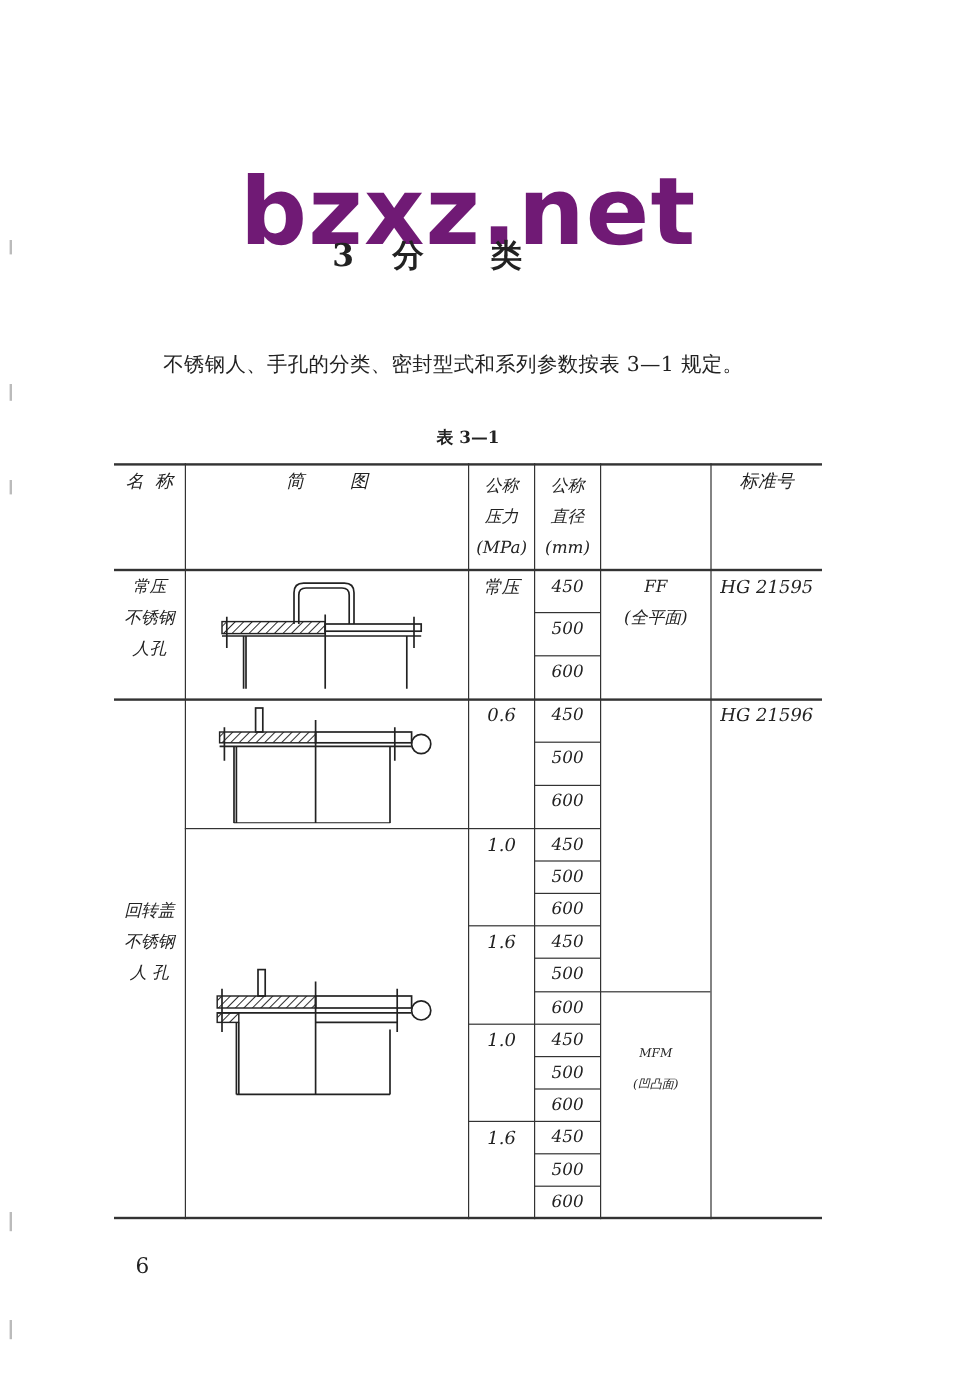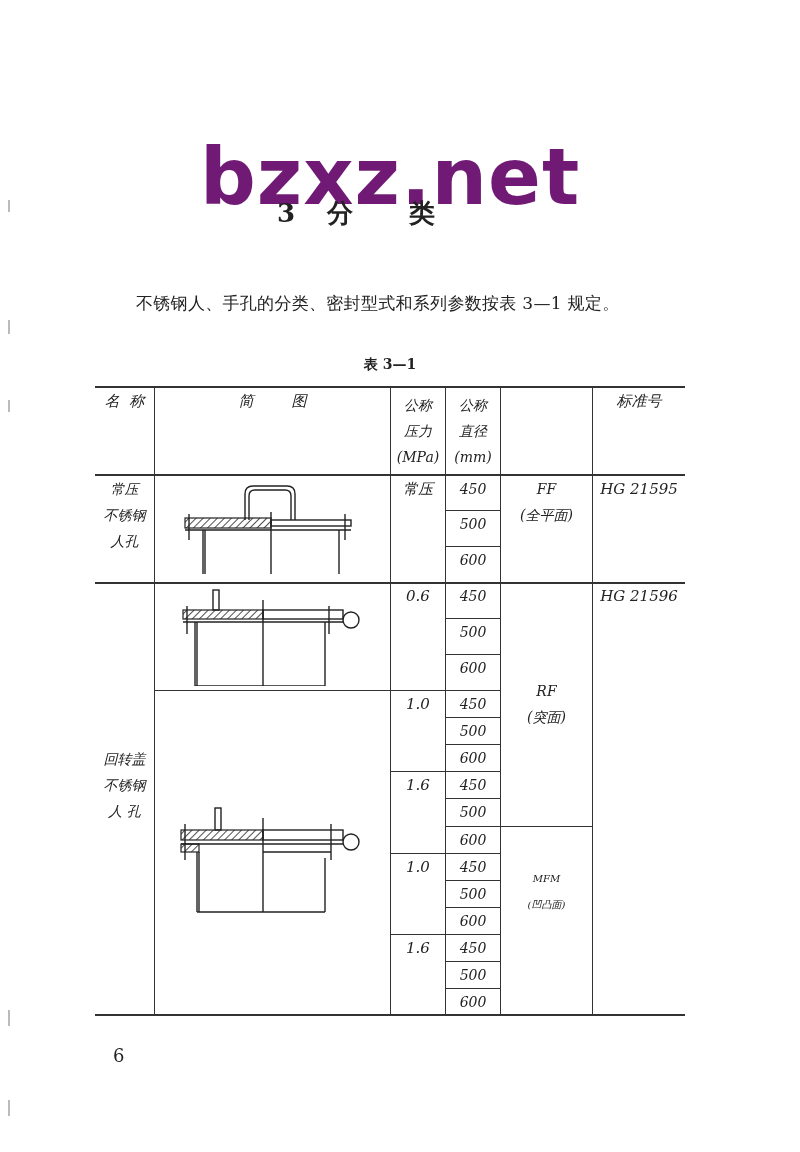--- a/index.html
+++ b/index.html
@@ -156,22 +156,20 @@
   <div class="cell num" style="left:351px;top:441px;width:54px;height:26px">600</div>
 
   <div class="cell num" style="left:351px;top:468px;width:54px;height:26px">450</div>
   <div class="cell num" style="left:351px;top:495px;width:54px;height:26px">500</div>
   <div class="cell num" style="left:351px;top:522px;width:54px;height:26px">600</div>
 
   <div class="cell num" style="left:351px;top:549px;width:54px;height:26px">450</div>
   <div class="cell num" style="left:351px;top:576px;width:54px;height:26px">500</div>
   <div class="cell num" style="left:351px;top:603px;width:54px;height:25px">600</div>
 
-  <div class="cell" style="left:406px;top:292px;width:91px;height:56px;white-space:pre-line;font-size:14px">RF
-(突面)</div>
   <div class="cell" style="left:406px;top:480px;width:91px;height:56px;white-space:pre-line;font-size:10px">MFM
 (凹凸面)</div>
 
   <div class="cell" style="left:498px;top:197px;width:92px;height:311px">HG 21596</div>
 </div>
 
 <div class="pagenum">6</div>
 
 <div class="edge" style="top:200px;height:12px"></div>
 <div class="edge" style="top:320px;height:14px"></div>

